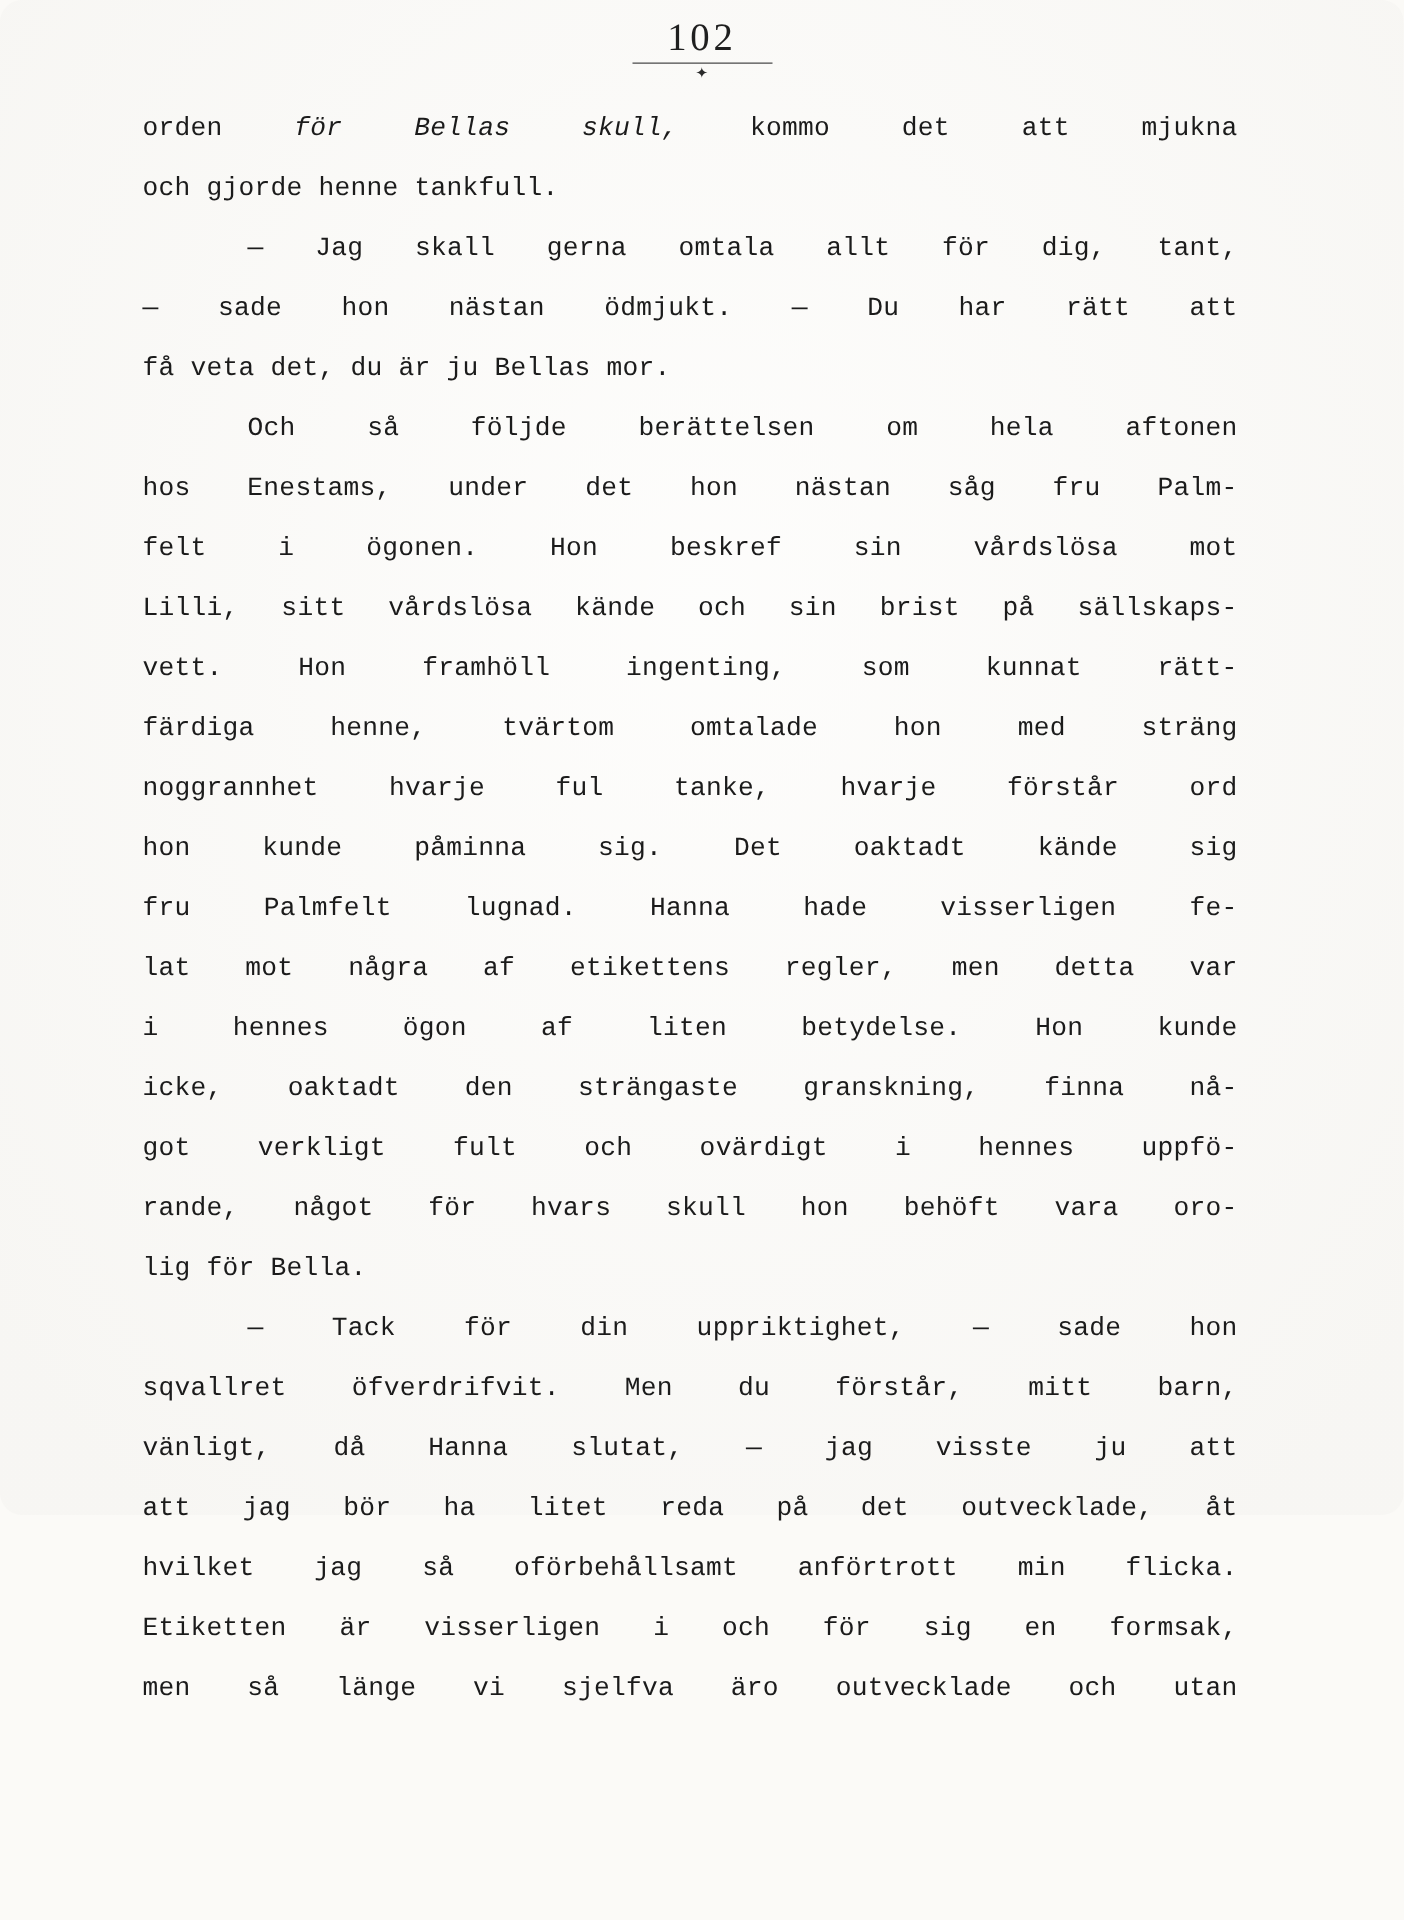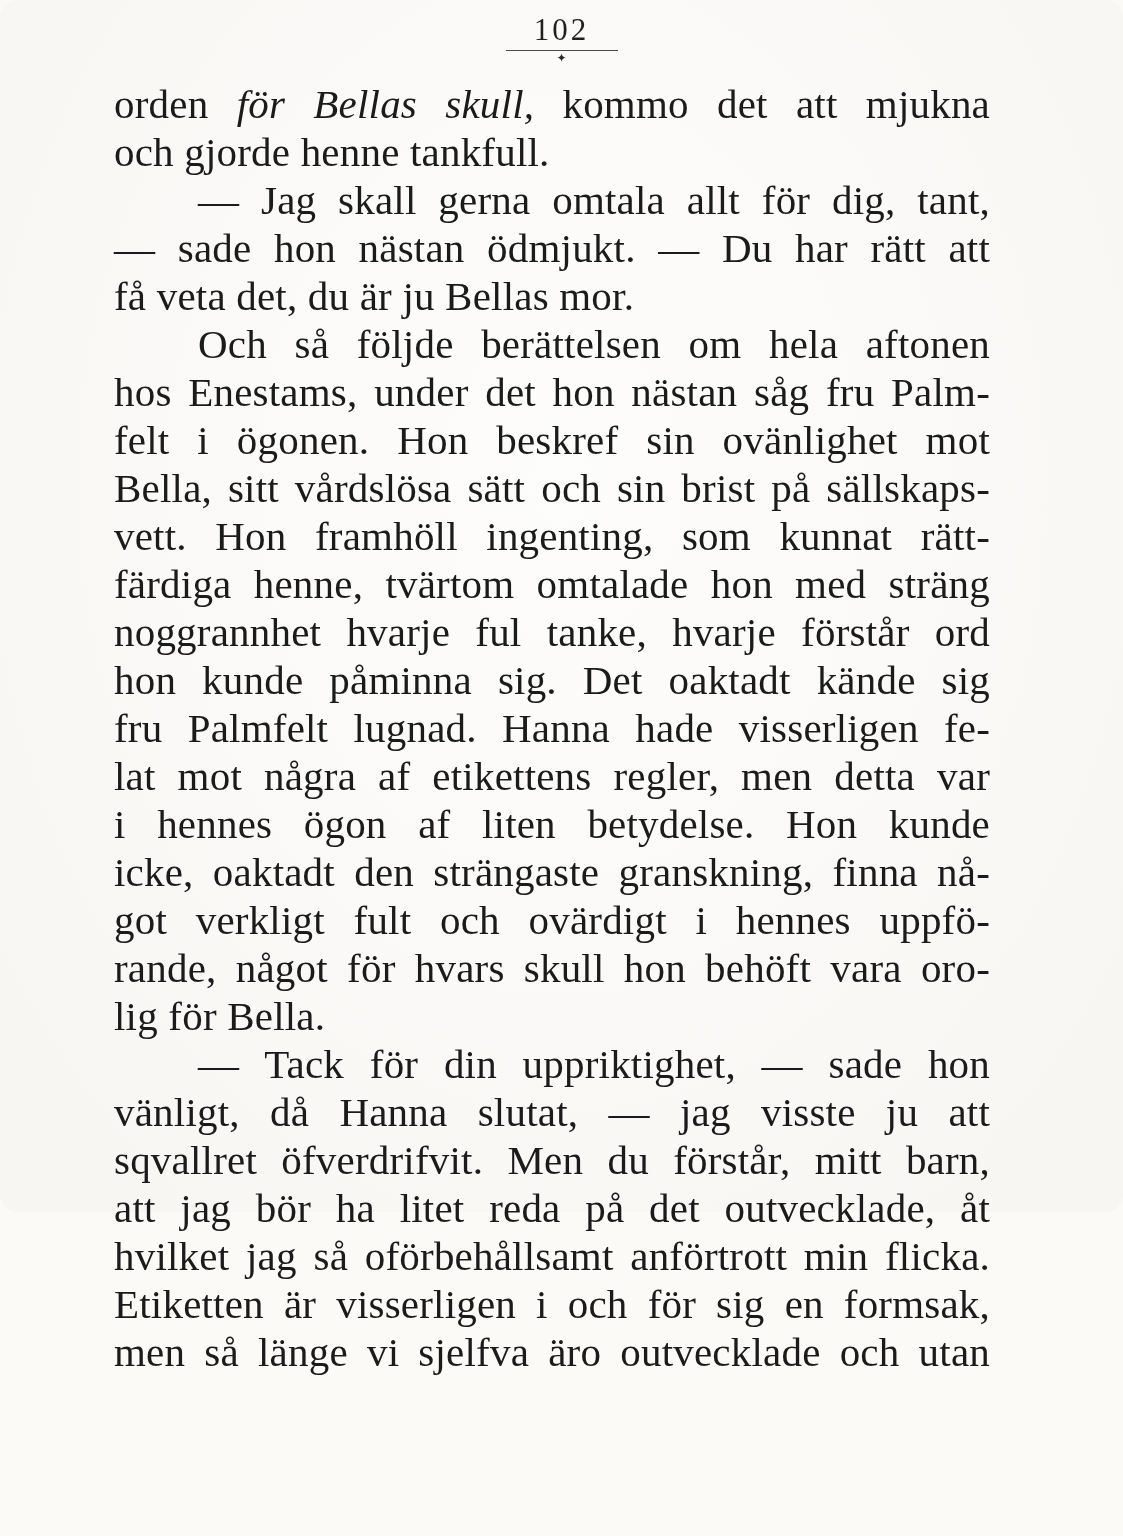--- a/index.html
+++ b/index.html
@@ -46,23 +46,24 @@
   .header-ornament {
     margin-top: 1px;
     font-size: 12px;
     line-height: 12px;
     color: #2a2a2a;
     text-align: center;
   }
   .text-block {
     margin: 16px 120px 0 114px;
     width: 876px;
-    font-size: 41px;
+    font-size: 21px;
     line-height: 48px;
     letter-spacing: 0.2px;
+    font-family: Liberation Mono, monospace;
   }
   .line {
     white-space: normal;
     text-align: left;
   }
   .line.just {
     text-align: justify;
     text-align-last: justify;
   }
   .line.indent {
@@ -83,34 +84,34 @@
   </div>
 
   <div class="text-block">
       <div class="line just"><span>orden </span><span class="it">för Bellas skull,</span><span> kommo det att mjukna</span></div>
       <div class="line"><span>och gjorde henne tankfull.</span></div>
       <div class="line indent just"><span>— Jag skall gerna omtala allt för dig, tant,</span></div>
       <div class="line just"><span>— sade hon nästan ödmjukt. — Du har rätt att</span></div>
       <div class="line"><span>få veta det, du är ju Bellas mor.</span></div>
       <div class="line indent just"><span>Och så följde berättelsen om hela aftonen</span></div>
       <div class="line just"><span>hos Enestams, under det hon nästan såg fru Palm-</span></div>
-      <div class="line just"><span>felt i ögonen.  Hon beskref sin ovänlighet mot</span></div>
-      <div class="line just"><span>Bella, sitt vårdslösa sätt och sin brist på sällskaps-</span></div>
+      <div class="line just"><span>felt i ögonen.  Hon beskref sin vårdslösa mot</span></div>
+      <div class="line just"><span>Lilli, sitt vårdslösa kände och sin brist på sällskaps-</span></div>
       <div class="line just"><span>vett.  Hon framhöll ingenting, som kunnat rätt-</span></div>
       <div class="line just"><span>färdiga henne, tvärtom omtalade hon med sträng</span></div>
       <div class="line just"><span>noggrannhet hvarje ful tanke, hvarje förstår ord</span></div>
       <div class="line just"><span>hon kunde påminna sig.  Det oaktadt kände sig</span></div>
       <div class="line just"><span>fru Palmfelt lugnad.  Hanna hade visserligen fe-</span></div>
       <div class="line just"><span>lat mot några af etikettens regler, men detta var</span></div>
       <div class="line just"><span>i hennes ögon af liten betydelse.  Hon kunde</span></div>
       <div class="line just"><span>icke, oaktadt den strängaste granskning, finna nå-</span></div>
       <div class="line just"><span>got verkligt fult och ovärdigt i hennes uppfö-</span></div>
       <div class="line just"><span>rande, något för hvars skull hon behöft vara oro-</span></div>
       <div class="line"><span>lig för Bella.</span></div>
       <div class="line indent just"><span>— Tack för din uppriktighet, — sade hon</span></div>
+      <div class="line just"><span>sqvallret öfverdrifvit.  Men du förstår, mitt barn,</span></div>
       <div class="line just"><span>vänligt, då Hanna slutat, — jag visste ju att</span></div>
-      <div class="line just"><span>sqvallret öfverdrifvit.  Men du förstår, mitt barn,</span></div>
       <div class="line just"><span>att jag bör ha litet reda på det outvecklade, åt</span></div>
       <div class="line just"><span>hvilket jag så oförbehållsamt anförtrott min flicka.</span></div>
       <div class="line just"><span>Etiketten är visserligen i och för sig en formsak,</span></div>
       <div class="line just"><span>men så länge vi sjelfva äro outvecklade och utan</span></div>
     </div>
 </div>
 
 </body></html>

